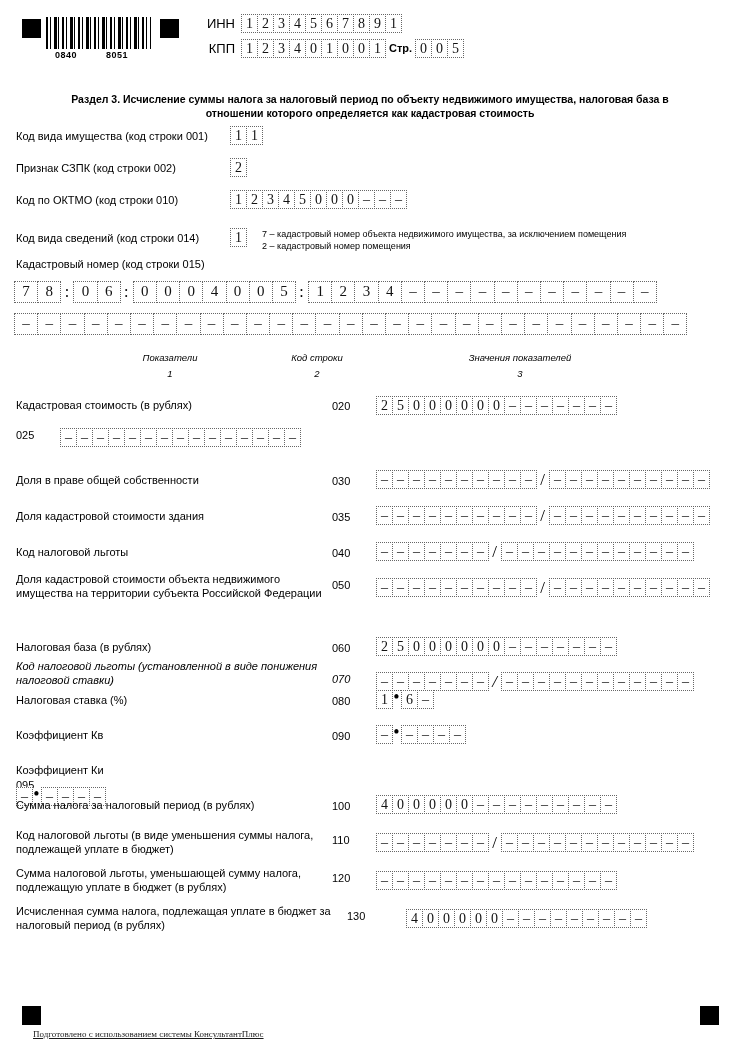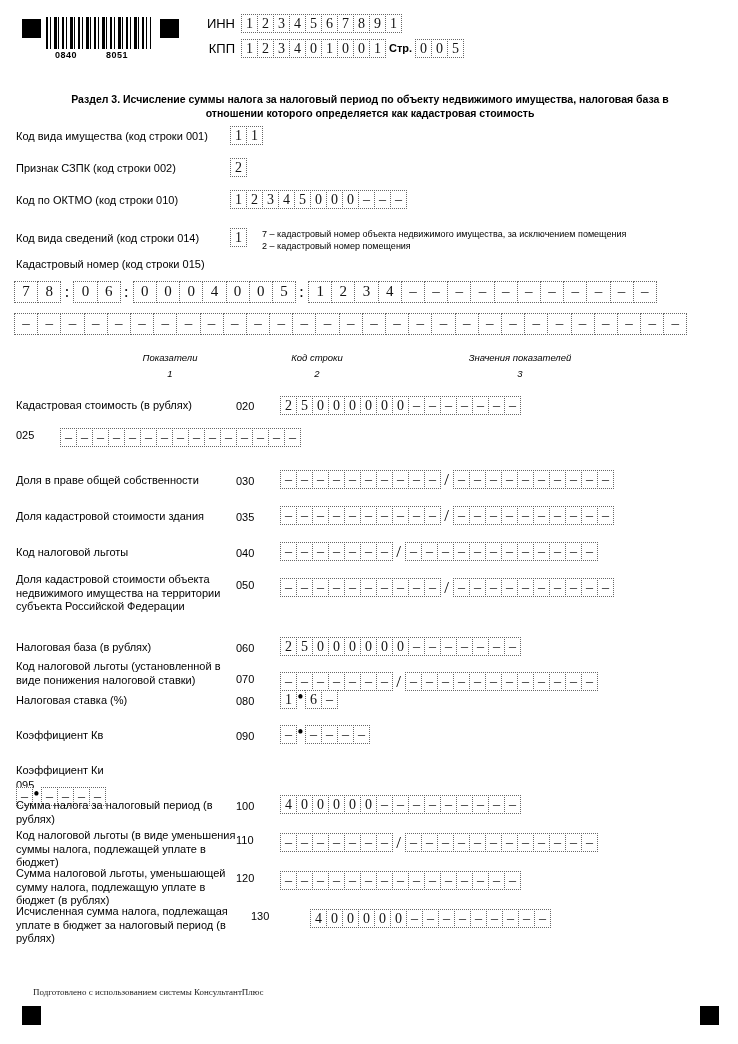--- a/index.html
+++ b/index.html
@@ -168,41 +168,42 @@
 
   
   .trow {
     position: absolute;
     left: 16px;
     width: 710px;
     display: flex;
     align-items: flex-start;
   }
   .tlabel {
-    width: 220px;
+    width: 316px;
     font-size: 11px;
     line-height: 13.5px;
   }
   .tlabel.indent { padding-left: 14px; width: 258px; }
   .tcode {
     width: 44px;
     font-size: 11px;
     text-align: left;
     padding-top: 1px;
   }
 
   
   .sq-bl { left: 22px; top: 1006px; }
   .sq-br { left: 700px; top: 1006px; }
   .footnote {
     position: absolute;
-    left: 33px; top: 987px;
+    left: 33px; top: 1029px;
     font-family: "Liberation Serif", serif;
     font-size: 9px;
     color: #1a1a1a;
+    text-decoration: underline;
   }
 </style>
 </head>
 <body>
 
 <div class="hdr">
   <div class="sq sq-tl"></div>
   <div class="barcode"></div>
   <div class="barnum barnum-a">0840</div>
   <div class="barnum barnum-b">8051</div>
@@ -528,21 +529,21 @@
         <div class="cell">0</div>
         <div class="cell">–</div>
         <div class="cell">–</div>
         <div class="cell">–</div>
         <div class="cell">–</div>
         <div class="cell">–</div>
         <div class="cell">–</div>
         <div class="cell">–</div>
       </div>
     </div>
-    <div class="trow" style="top: 660px;">
+    <div class="trow" style="top: 660px; font-style: italic;">
       <div class="tlabel">Код налоговой льготы (установленной в виде понижения налоговой ставки)</div>
       <div class="tcode" style="padding-top: 13px;">070</div>
       <div class="cells" style="margin-top: 12px;">
         <div class="cell">–</div>
         <div class="cell">–</div>
         <div class="cell">–</div>
         <div class="cell">–</div>
         <div class="cell">–</div>
         <div class="cell">–</div>
         <div class="cell">–</div>

